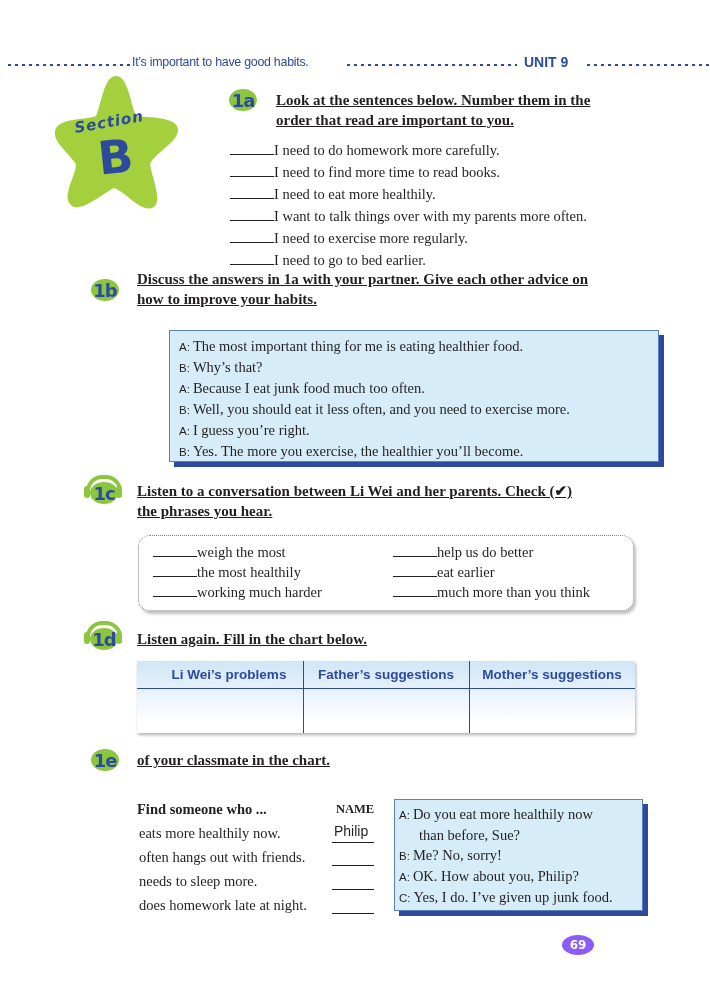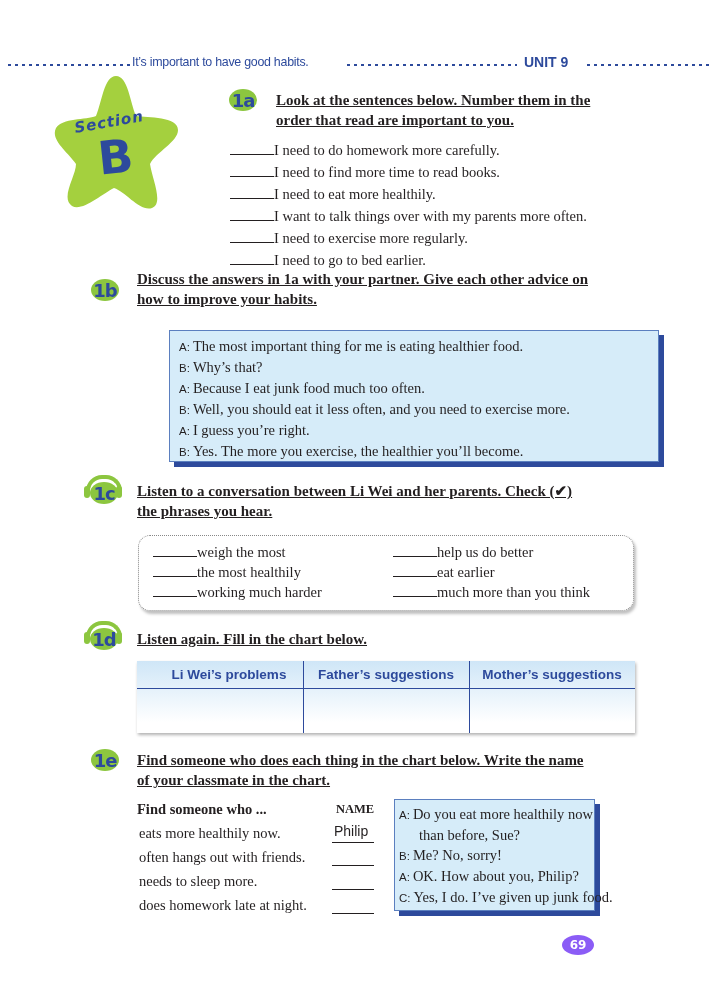--- a/index.html
+++ b/index.html
@@ -144,37 +144,36 @@
   <div class="hline"></div>
   <div class="vline" style="left:166px;"></div>
   <div class="vline" style="left:332px;"></div>
   <div style="position:absolute;left:0;top:28px;width:166px;height:44px;"></div>
   <div style="position:absolute;left:167px;top:28px;width:165px;height:44px;"></div>
   <div style="position:absolute;left:333px;top:28px;width:165px;height:44px;"></div>
 </div>
 
 <div class="badge" style="left:91px;top:749px;">1e</div>
 <div class="instr" style="left:137px;top:750px;">
-  <div>Find someone who does each thing in the chart below. Write the name</div>
   <div>of your classmate in the chart.</div>
 </div>
 <div class="find">
   <div class="row" style="left:137px;top:799px;font-weight:bold;">Find someone who ...</div>
   <div class="row" style="left:336px;top:799px;font-weight:bold;font-size:12.5px;">NAME</div>
   <div class="row" style="left:139px;top:823px;">eats more healthily now.</div>
   <div class="row" style="left:139px;top:847px;">often hangs out with friends.</div>
   <div class="row" style="left:139px;top:871px;">needs to sleep more.</div>
   <div class="row" style="left:139px;top:895px;">does homework late at night.</div>
   <div class="philip" style="left:334px;top:823px;">Philip</div>
   <div class="name-blank" style="left:332px;top:842px;"></div>
   <div class="name-blank" style="left:332px;top:865px;"></div>
   <div class="name-blank" style="left:332px;top:889px;"></div>
   <div class="name-blank" style="left:332px;top:913px;"></div>
 </div>
-<div class="dialog" style="left:394px;top:799px;width:201px;height:112px;padding:4px 0 0 4px;">
+<div class="dialog" style="left:394px;top:799px;width:249px;height:112px;padding:4px 0 0 4px;">
   <div class="line"><span class="spk">A:</span><span>Do you eat more healthily now</span></div>
   <div class="line" style="padding-left:20px;"><span>than before, Sue?</span></div>
   <div class="line"><span class="spk">B:</span><span>Me? No, sorry!</span></div>
   <div class="line"><span class="spk">A:</span><span>OK. How about you, Philip?</span></div>
   <div class="line"><span class="spk">C:</span><span>Yes, I do.  I’ve given up junk food.</span></div>
 </div>
 
 <div class="pageno">69</div>
 
 </body></html>

